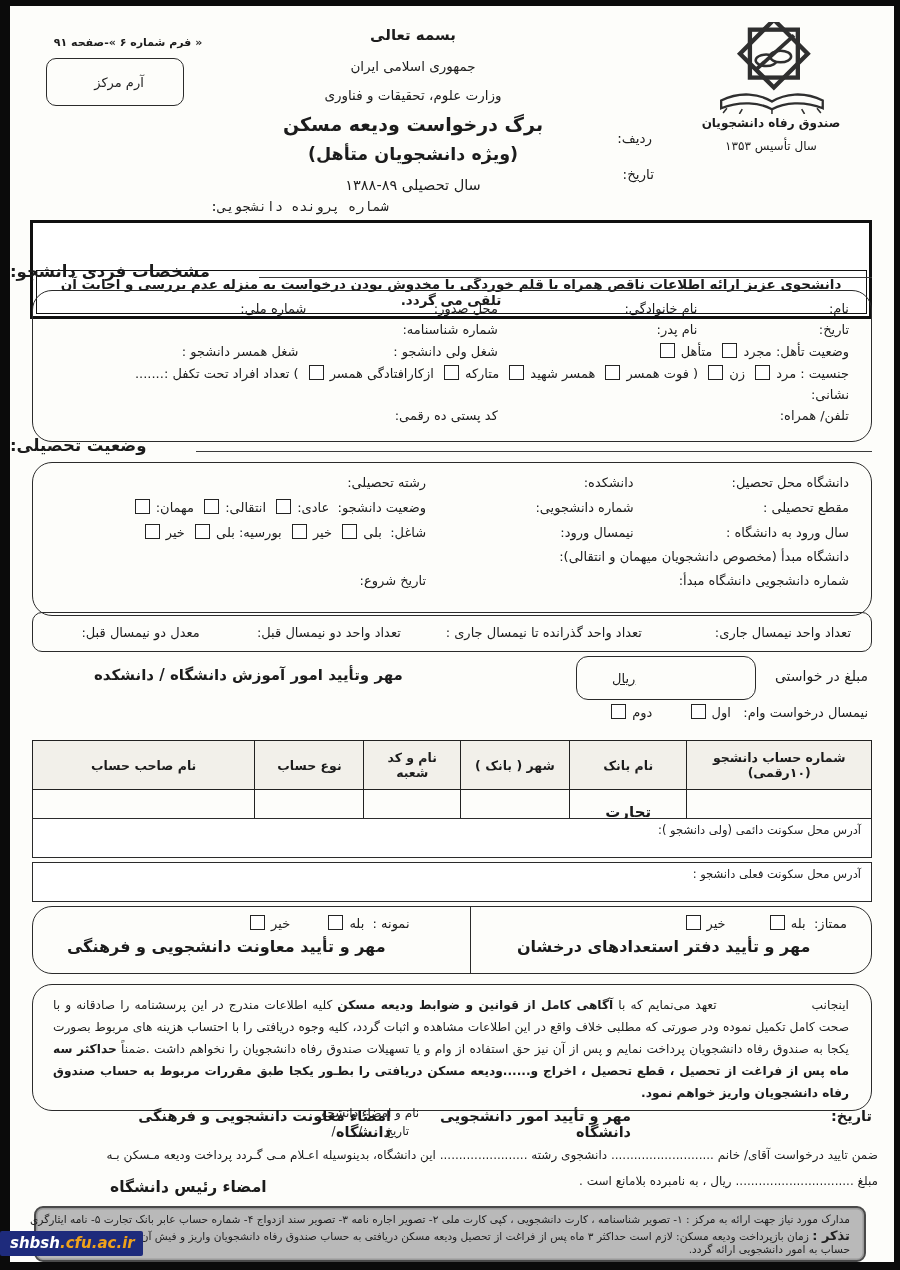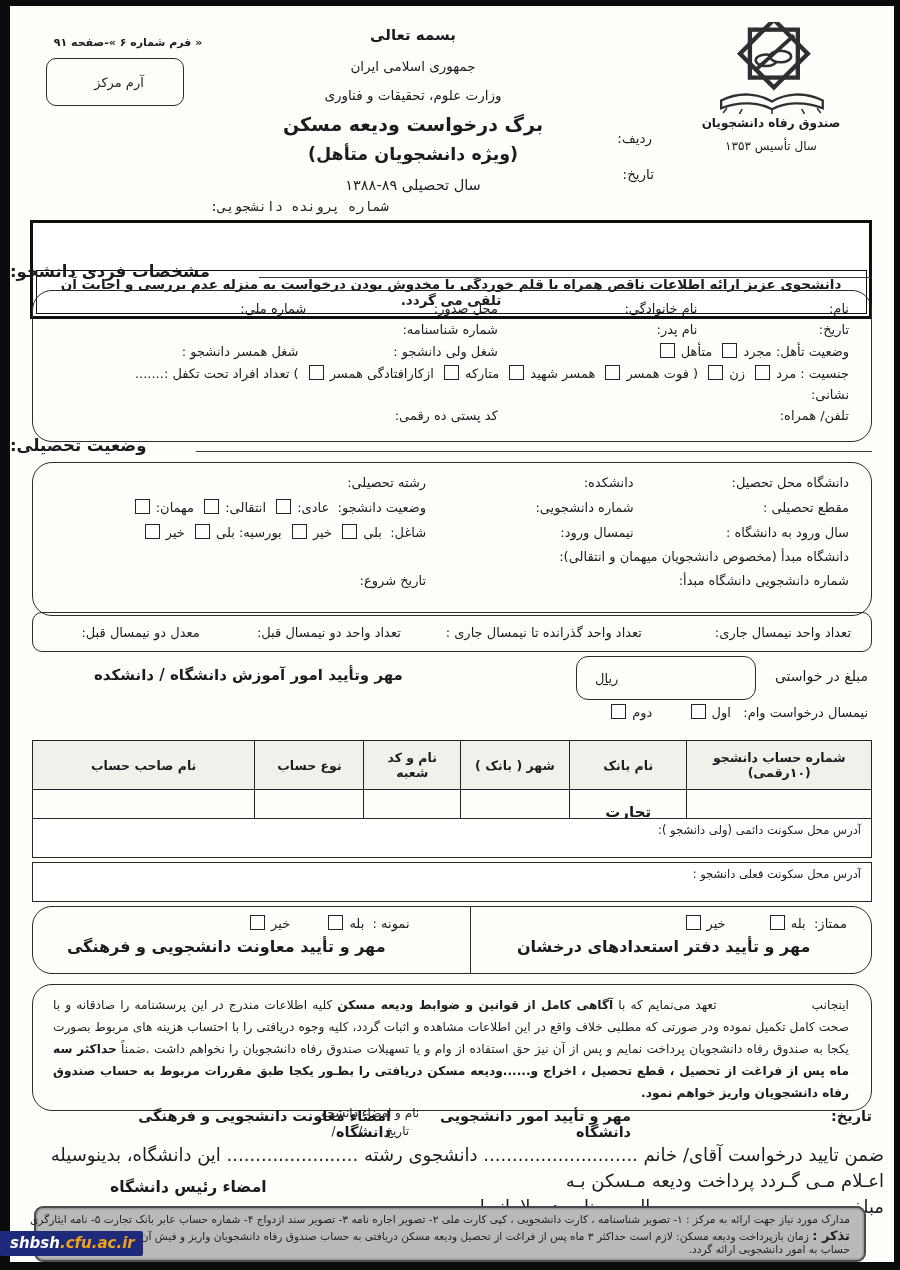--- a/index.html
+++ b/index.html
@@ -192,21 +192,21 @@
     <div class="lbl" style="width:26%;">تعداد واحد نیمسال جاری:</div>
     <div class="lbl" style="width:30%;">تعداد واحد گذرانده تا نیمسال جاری :</div>
     <div class="lbl" style="width:25%;">تعداد واحد دو نیمسال قبل:</div>
     <div class="lbl">معدل دو نیمسال قبل:</div>
   </div>
 
   <div class="abs" style="left:22px;right:22px;top:650px;height:46px;">
     <div class="abs lbl" style="right:4px;top:12px;font-size:14px;">مبلغ در خواستی</div>
     <div class="abs" style="right:116px;top:0;width:178px;height:42px;border:1.6px solid #2b2b2b;border-radius:12px;
          display:flex;align-items:center;">
-      <span class="lbl" style="margin-right:auto;margin-left:18px;text-decoration:underline;">ریال</span>
+      <span class="lbl" style="margin-right:auto;margin-left:35px;text-decoration:underline;">ریال</span>
     </div>
     <div class="abs b" style="left:62px;top:10px;font-size:15px;">مهر وتأیید امور آموزش دانشگاه / دانشکده</div>
   </div>
 
   <div class="abs lbl" style="right:26px;top:698px;">
     <span>نیمسال درخواست وام:</span>&nbsp;&nbsp;
     <span>اول</span><span class="cb" style="margin-left:34px;"></span>
     <span>دوم</span><span class="cb"></span>
   </div>
 
@@ -276,21 +276,21 @@
       <div class="lbl" style="font-size:12px;margin-top:4px;margin-right:10px;white-space:pre;">تاریخ      /      /</div>
     </div>
   </div>
 
   <div class="abs" style="left:22px;right:22px;top:1102px;display:flex;">
     <div class="b" style="font-size:14.5px;">تاریخ:</div>
     <div class="b" style="font-size:14.5px;margin-right:200px;">مهر و تأیید امور دانشجویی دانشگاه</div>
     <div class="b" style="font-size:14.5px;margin-right:auto;margin-left:60px;">امضاء معاونت دانشجویی و فرهنگی دانشگاه</div>
   </div>
 
-  <div class="abs" style="left:22px;right:10px;top:1136px;font-size:18px;line-height:26px;">
+  <div class="abs" style="left:22px;right:16px;top:1136px;font-size:12px;line-height:26px;">
     <span>ضمن تایید درخواست آقای/ خانم</span>
     <span class="dots">...........................</span>
     <span>دانشجوی رشته</span>
     <span class="dots">.......................</span>
     <span>این دانشگاه، بدینوسیله اعـلام مـی گـردد پرداخت ودیعه مـسکن بـه</span><br>
     <span>مبلغ</span>
     <span class="dots">...............................</span>
     <span>ریال ، به نامبرده بلامانع است .</span>
   </div>
   <div class="abs b" style="left:100px;top:1172px;font-size:15.5px;">امضاء رئیس دانشگاه</div>

